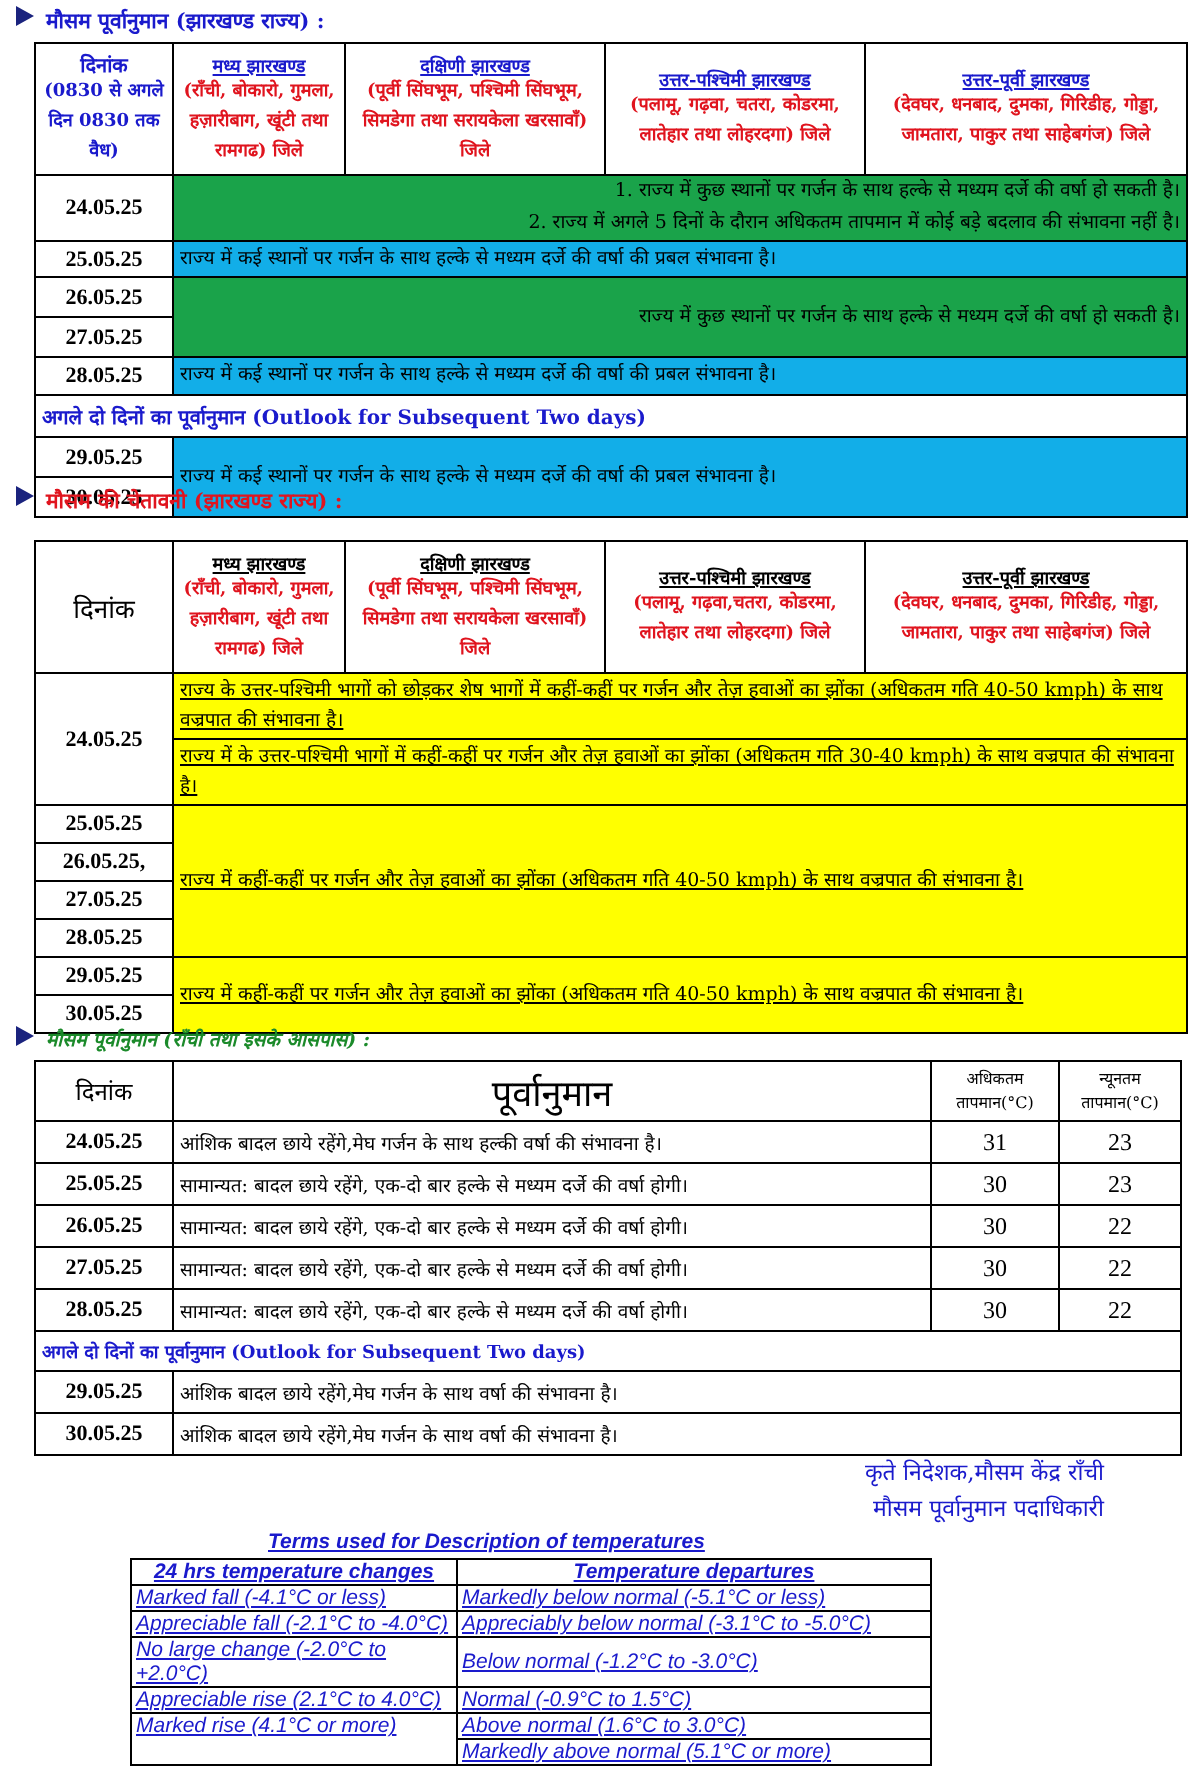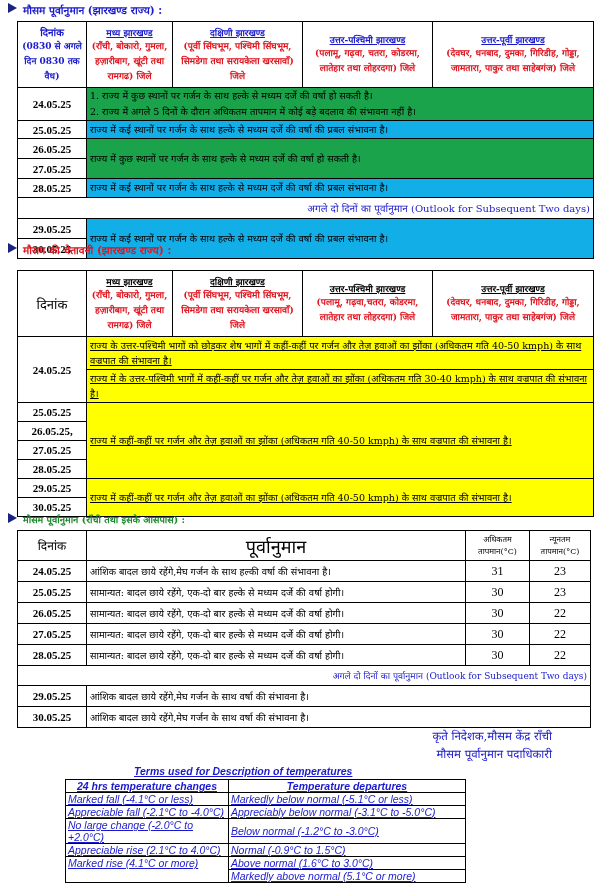--- a/index.html
+++ b/index.html
@@ -8,25 +8,25 @@
   .sec-head { position: absolute; left: 8px; font-size: 10.5px; font-weight: bold;
               display: flex; align-items: flex-start; gap: 6px; }
   .arrow { display: inline-block; width: 0; height: 0; border-top: 5px solid transparent;
            border-bottom: 5px solid transparent; border-left: 9px solid #1a237e; }
   table { border-collapse: collapse; position: absolute; table-layout: fixed; }
   td, th { border: 1px solid #000; padding: 0 3px; font-weight: normal; vertical-align: middle; }
   .t1 { left: 17px; top: 21px; width: 576px; }
   .region-title { color: #1a1acc; text-decoration: underline; font-size: 9px; font-weight: bold; display: block; }
   .region-dist { color: #e0141e; font-size: 9px; font-weight: bold; line-height: 15px; display: block; }
   .date { font-weight: bold; font-size: 11px; text-align: center; font-family: "Liberation Serif", serif; }
-  .green { background: #1aa34a; }
+  .green { background: #1aa34a; text-align: right; }
   .blue { background: #12aee8; }
   .yellow { background: #ffff00; }
   .txt { font-size: 9.5px; line-height: 16px; font-family: "DejaVu Serif", serif; }
-  .outlook { color: #1a1acc; text-align: right; font-size: 10px; }
+  .outlook { color: #1a1acc; text-align: left; font-size: 10px; font-weight: bold; }
   .t2 { left: 17px; top: 270px; width: 576px; }
   .warn-txt { font-size: 9.5px; line-height: 15px; text-decoration: underline; }
   .t3 { left: 17px; top: 530px; width: 573px; }
   .fc-txt { font-size: 9.5px; }
   .num { text-align: center; font-family: "Liberation Serif", serif; font-size: 12px; }
   .sign { position: absolute; right: 48px; top: 727px; color: #1a1acc; font-size: 11.5px;
           line-height: 18px; text-align: right; }
   .terms-title { position: absolute; left: 134px; top: 765px; color: #1a1acc; font-size: 10.5px;
                  font-family: "Liberation Sans", sans-serif; font-style: italic; font-weight: bold;
                  text-decoration: underline; }
@@ -171,21 +171,21 @@
     <td colspan="4" rowspan="2" class="yellow warn-txt">राज्य में कहीं-कहीं पर गर्जन और तेज़ हवाओं का झोंका (अधिकतम गति 40-50 kmph) के साथ वज्रपात की संभावना है।</td>
   </tr>
   <tr style="height:19px;">
     <td class="date">30.05.25</td>
   </tr>
 </tbody>
   </table>
 
 <div class="sec-head" style="top:513px;font-size:9.5px;">
   <span class="arrow"></span>
-  <span style="color:#1b8a2a;">मौसम पूर्वानुमान (राँची तथा इसके आसपास) :</span>
+  <span style="color:#1b8a2a;font-style:italic;">मौसम पूर्वानुमान (राँची तथा इसके आसपास) :</span>
 </div>
 
 <table class="t3">
   <colgroup>
       <col style="width:69px">
       <col style="width:379px">
       <col style="width:64px">
       <col style="width:61px">
     </colgroup>
   <tbody>

